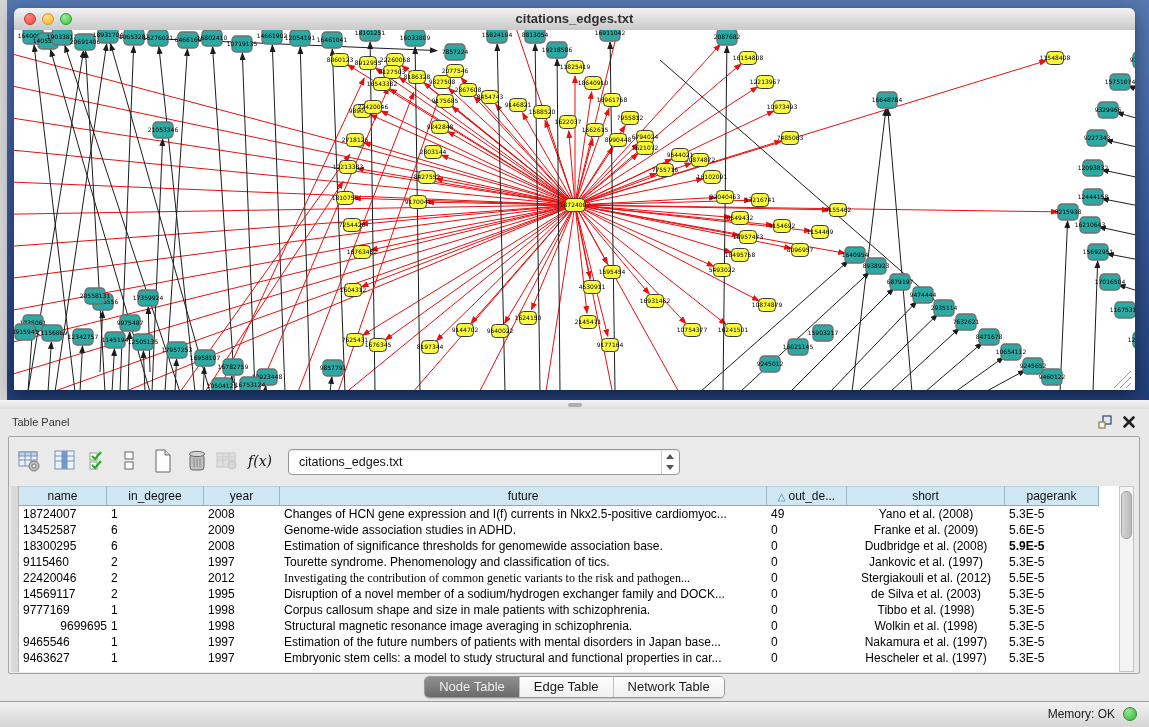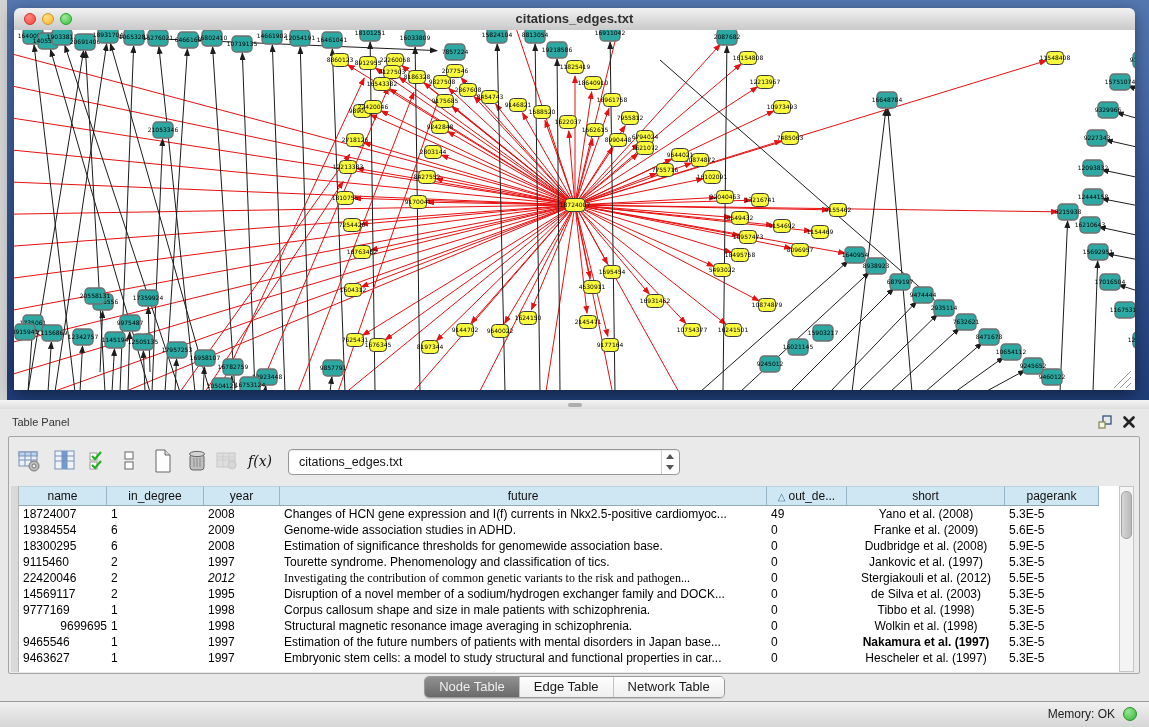--- a/index.html
+++ b/index.html
@@ -901,50 +901,50 @@
     <div class="trow">
       <div class="tcell" style="width: 88px;">18724007</div>
       <div class="tcell" style="width: 97px;">1</div>
       <div class="tcell" style="width: 76px;">2008</div>
       <div class="tcell" style="width: 487px;">Changes of HCN gene expression and I(f) currents in Nkx2.5-positive cardiomyoc...</div>
       <div class="tcell" style="width: 80px;">49</div>
       <div class="tcell center" style="width: 158px;">Yano et al. (2008)</div>
       <div class="tcell" style="width: 94px;">5.3E-5</div>
     </div>
     <div class="trow">
-      <div class="tcell" style="width: 88px;">19384554</div>
+      <div class="tcell" style="width: 88px;">13452587</div>
       <div class="tcell" style="width: 97px;">6</div>
       <div class="tcell" style="width: 76px;">2009</div>
       <div class="tcell" style="width: 487px;">Genome-wide association studies in ADHD.</div>
       <div class="tcell" style="width: 80px;">0</div>
       <div class="tcell center" style="width: 158px;">Franke et al. (2009)</div>
       <div class="tcell" style="width: 94px;">5.6E-5</div>
     </div>
     <div class="trow">
       <div class="tcell" style="width: 88px;">18300295</div>
       <div class="tcell" style="width: 97px;">6</div>
       <div class="tcell" style="width: 76px;">2008</div>
       <div class="tcell" style="width: 487px;">Estimation of significance thresholds for genomewide association base.</div>
       <div class="tcell" style="width: 80px;">0</div>
       <div class="tcell center" style="width: 158px;">Dudbridge et al. (2008)</div>
-      <div class="tcell" style="width: 94px;">5.9E-5</div>
+      <div class="tcell" style="width: 94px; font-weight: bold;">5.9E-5</div>
     </div>
     <div class="trow">
       <div class="tcell" style="width: 88px;">9115460</div>
       <div class="tcell" style="width: 97px;">2</div>
       <div class="tcell" style="width: 76px;">1997</div>
       <div class="tcell" style="width: 487px;">Tourette syndrome. Phenomenology and classification of tics.</div>
       <div class="tcell" style="width: 80px;">0</div>
       <div class="tcell center" style="width: 158px;">Jankovic et al. (1997)</div>
       <div class="tcell" style="width: 94px;">5.3E-5</div>
     </div>
     <div class="trow">
       <div class="tcell" style="width: 88px;">22420046</div>
       <div class="tcell" style="width: 97px;">2</div>
-      <div class="tcell" style="width: 76px; font-style: italic;">2012</div>
+      <div class="tcell" style="width: 76px;">2012</div>
       <div class="tcell" style="width: 487px; font-family: Liberation Serif, serif;">Investigating the contribution of common genetic variants to the risk and pathogen...</div>
       <div class="tcell" style="width: 80px;">0</div>
       <div class="tcell center" style="width: 158px;">Stergiakouli et al. (2012)</div>
       <div class="tcell" style="width: 94px;">5.5E-5</div>
     </div>
     <div class="trow">
       <div class="tcell" style="width: 88px;">14569117</div>
       <div class="tcell" style="width: 97px;">2</div>
       <div class="tcell" style="width: 76px;">1995</div>
       <div class="tcell" style="width: 487px;">Disruption of a novel member of a sodium/hydrogen exchanger family and DOCK...</div>
@@ -969,21 +969,21 @@
       <div class="tcell" style="width: 80px;">0</div>
       <div class="tcell center" style="width: 158px;">Wolkin et al. (1998)</div>
       <div class="tcell" style="width: 94px;">5.3E-5</div>
     </div>
     <div class="trow">
       <div class="tcell" style="width: 88px;">9465546</div>
       <div class="tcell" style="width: 97px;">1</div>
       <div class="tcell" style="width: 76px;">1997</div>
       <div class="tcell" style="width: 487px;">Estimation of the future numbers of patients with mental disorders in Japan base...</div>
       <div class="tcell" style="width: 80px;">0</div>
-      <div class="tcell center" style="width: 158px; font-weight: bold;">Nakamura et al. (1997)</div>
+      <div class="tcell center" style="width: 158px;">Nakamura et al. (1997)</div>
       <div class="tcell" style="width: 94px;">5.3E-5</div>
     </div>
     <div class="trow">
       <div class="tcell" style="width: 88px;">9463627</div>
       <div class="tcell" style="width: 97px;">1</div>
       <div class="tcell" style="width: 76px;">1997</div>
       <div class="tcell" style="width: 487px;">Embryonic stem cells: a model to study structural and functional properties in car...</div>
       <div class="tcell" style="width: 80px;">0</div>
       <div class="tcell center" style="width: 158px;">Hescheler et al. (1997)</div>
       <div class="tcell" style="width: 94px;">5.3E-5</div>

